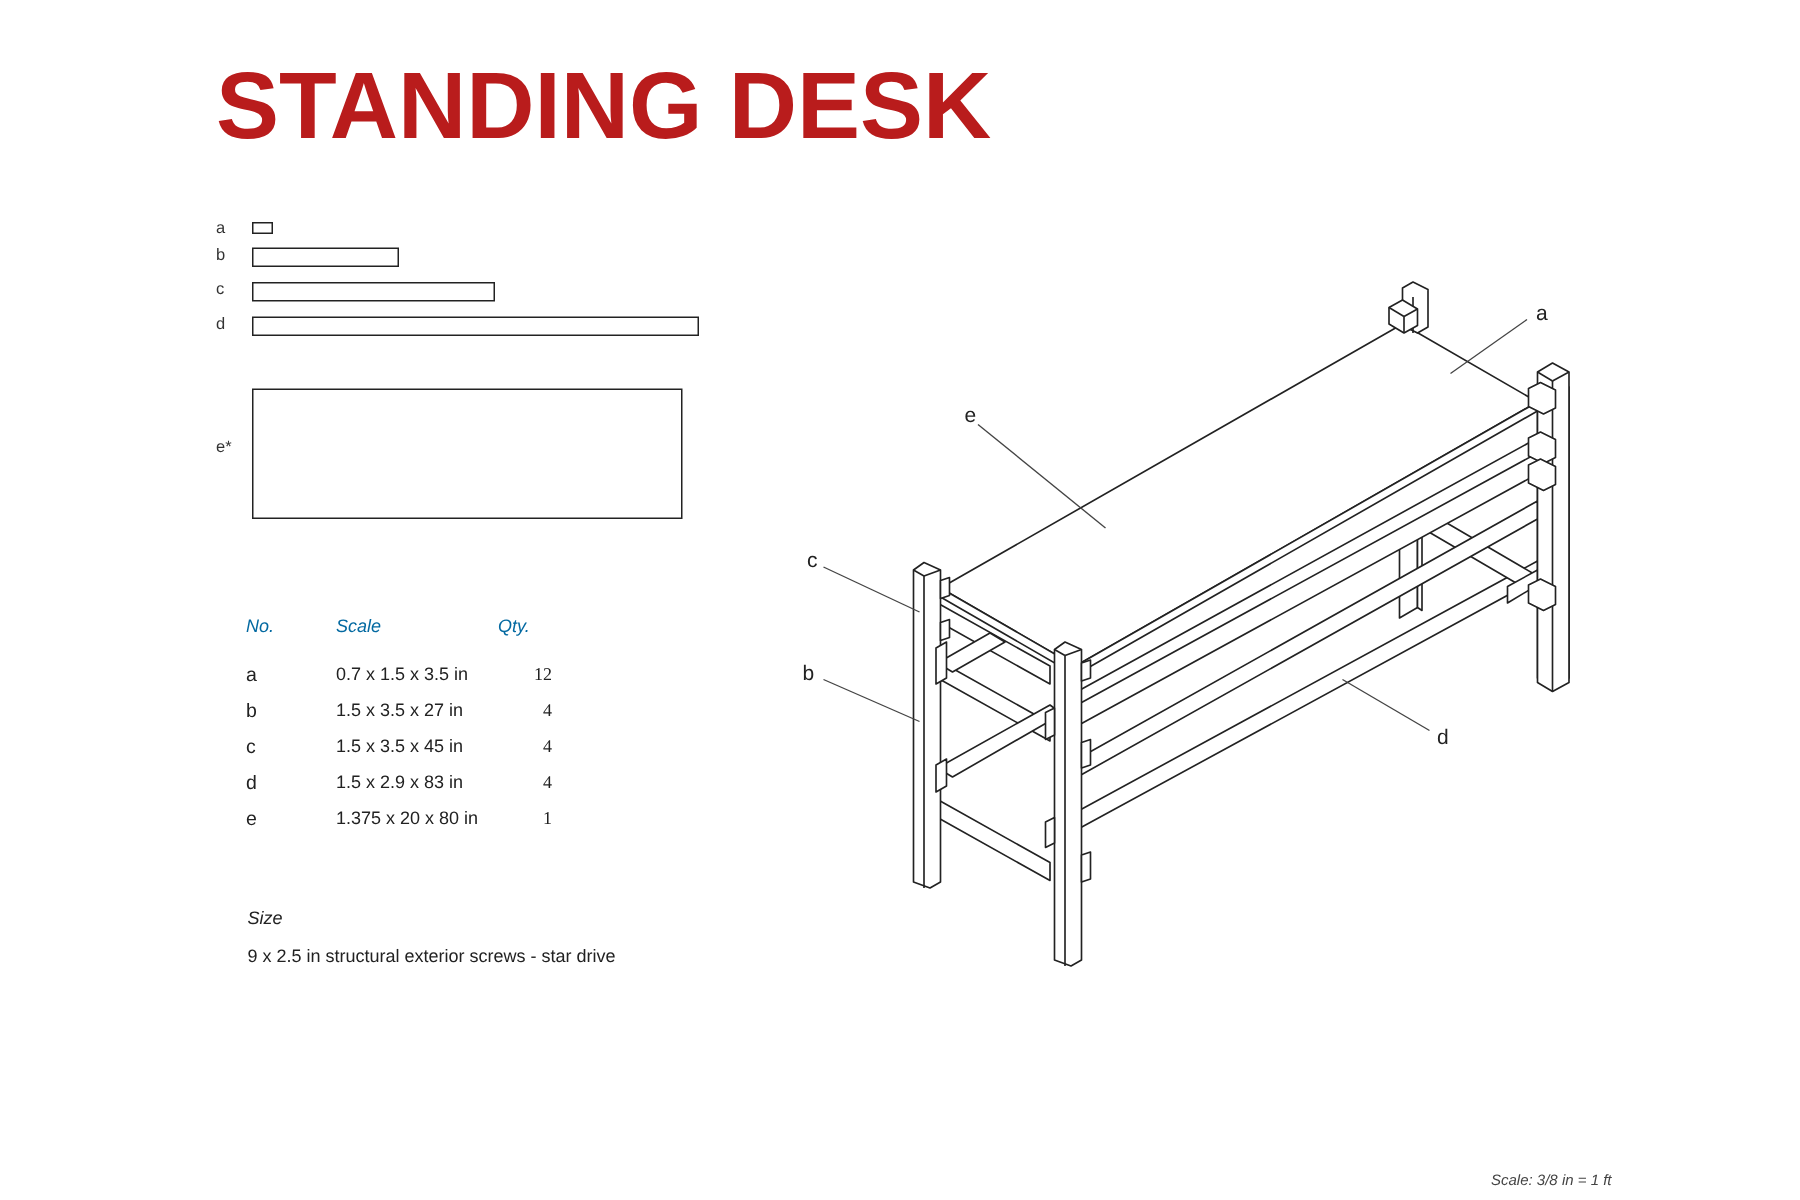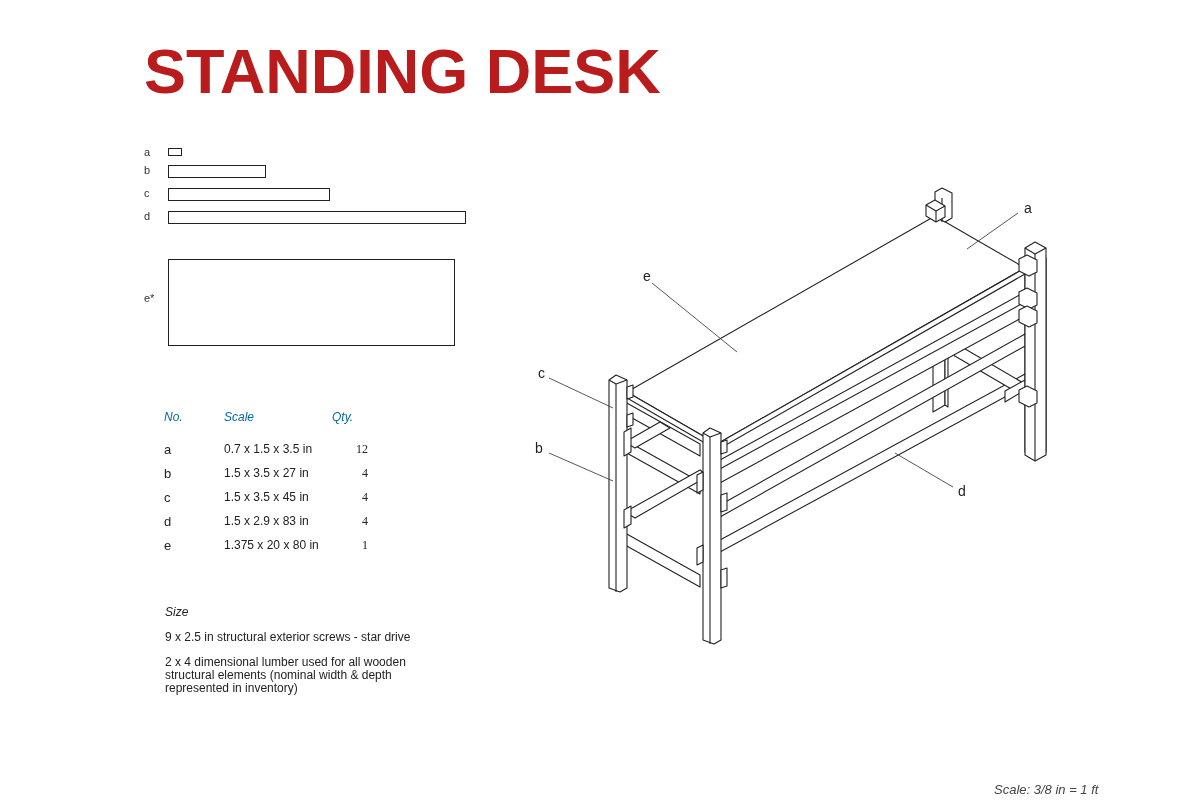--- a/index.html
+++ b/index.html
@@ -16,21 +16,21 @@
     .table { position: absolute; left: 164px; top: 410px; width: 210px; font-size: 12px; color: #222; }
     .th { position: absolute; font-style: italic; font-size: 12px; color: #0369a1; top: 0; }
     .tr { position: absolute; left: 0; width: 210px; height: 18px; }
     .td { position: absolute; top: 0; font-size: 12px; color: #222; }
     .td.no { left: 0; font-size: 13px; }
     .td.size { left: 60px; }
     .td.qty { right: 6px; text-align: right; font-family: Liberation Serif, serif; }
     .notes { position: absolute; left: 165px; top: 606px; width: 260px; font-size: 12px; color: #222; line-height: 13px; }
     .notes-title { font-style: italic; margin-bottom: 12px; }
     .note { margin-bottom: 12px; }
-    .scale { position: absolute; left: 994px; top: 782px; font-size: 13px; font-style: italic; color: #444; }
+    .scale { position: absolute; left: 994px; top: 782px; font-size: 10px; font-style: italic; color: #444; }
     .drawing { position: absolute; left: 0; top: 0; width: 1200px; height: 800px; }
     .callout { position: absolute; font-size: 14px; color: #222; }
   </style>
 </head>
 <body>
 
 <h1 class="title">STANDING DESK</h1>
 
 <div class="part-row" style="top:147px;">
   <span class="part-label">a</span>
@@ -80,21 +80,20 @@
   <div class="tr" style="top:128px;">
     <span class="td no">e</span>
     <span class="td size">1.375 x 20 x 80 in</span>
     <span class="td qty">1</span>
   </div>
 </div>
 
 <div class="notes">
   <div class="notes-title">Size</div>
   <div class="note">9 x 2.5 in structural exterior screws - star drive</div>
-  <div class="note">2 x 4 dimensional lumber used for all wooden structural elements (nominal width &amp; depth represented in inventory)</div>
 </div>
 
 <svg class="drawing" viewBox="0 0 1200 800" width="1200" height="800">
   <g fill="#fff" stroke="#222" stroke-width="1.1" stroke-linejoin="round">
 
     <g>
       <polygon points="1025,258 1035,252 1046,258 1046,452 1035,458 1025,452"></polygon>
       <line x1="1035" y1="264" x2="1035" y2="458"></line>
       <line x1="1025" y1="258" x2="1035" y2="264"></line>
       <line x1="1035" y1="264" x2="1046" y2="258"></line>

